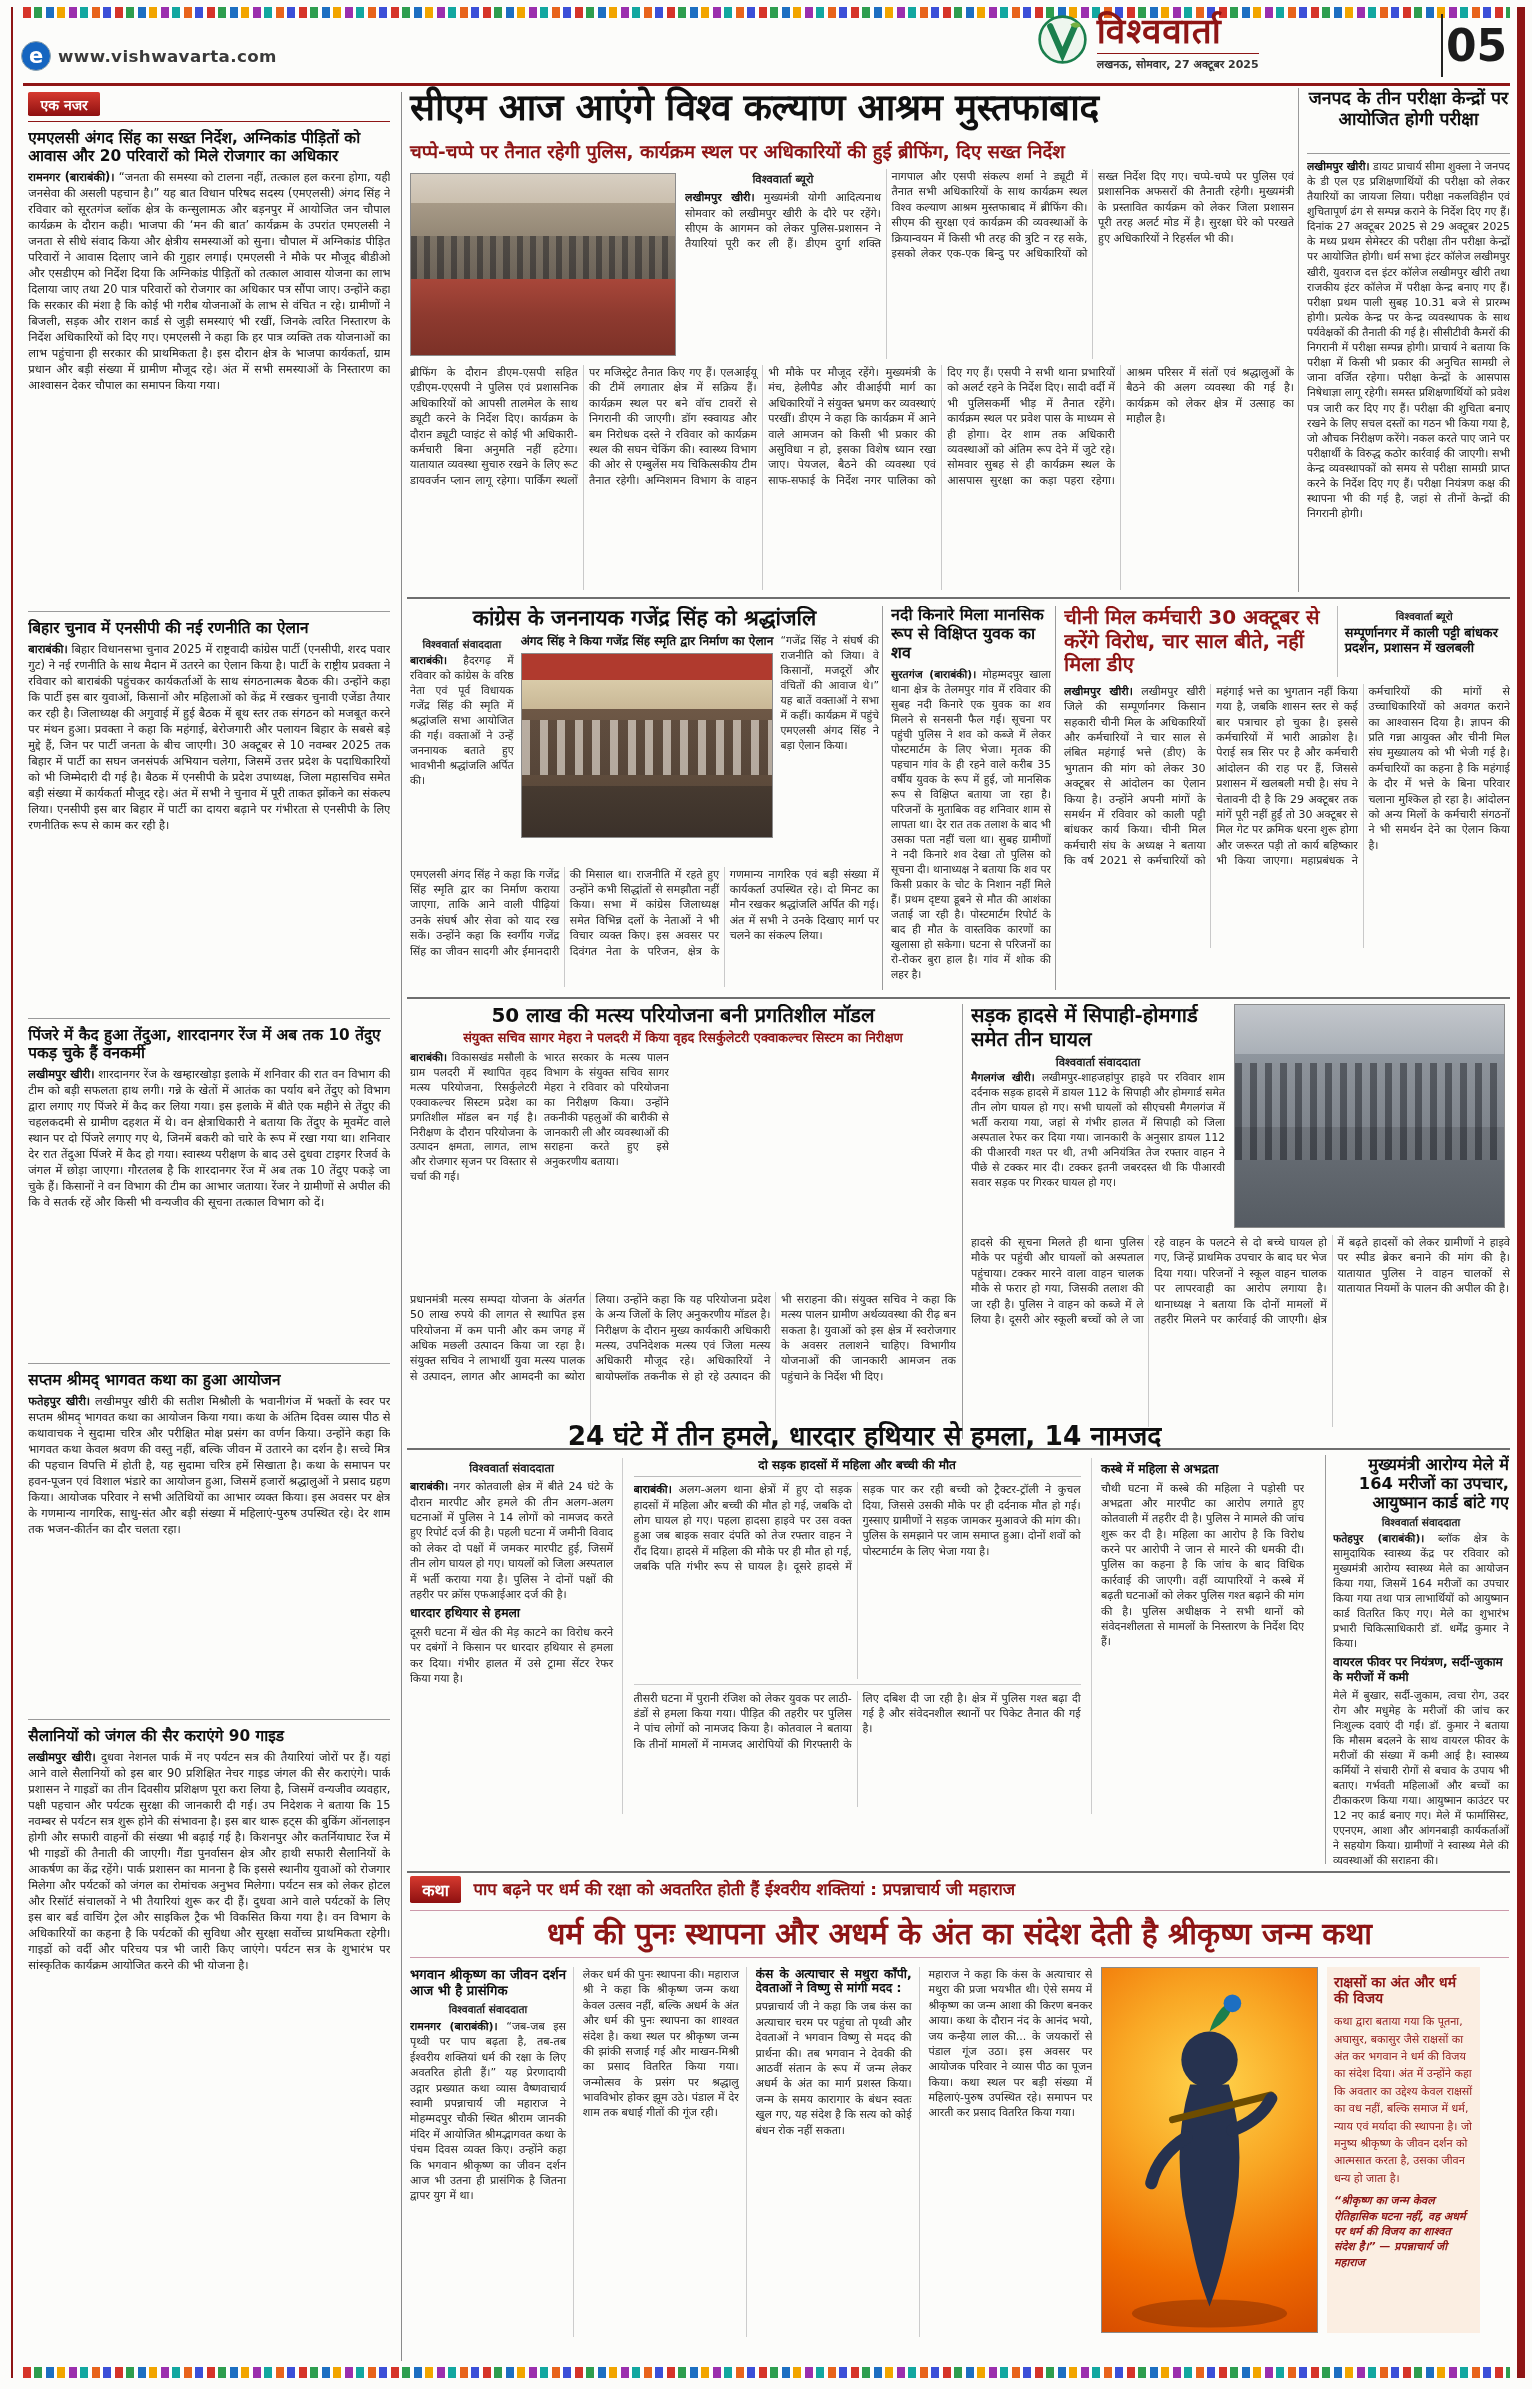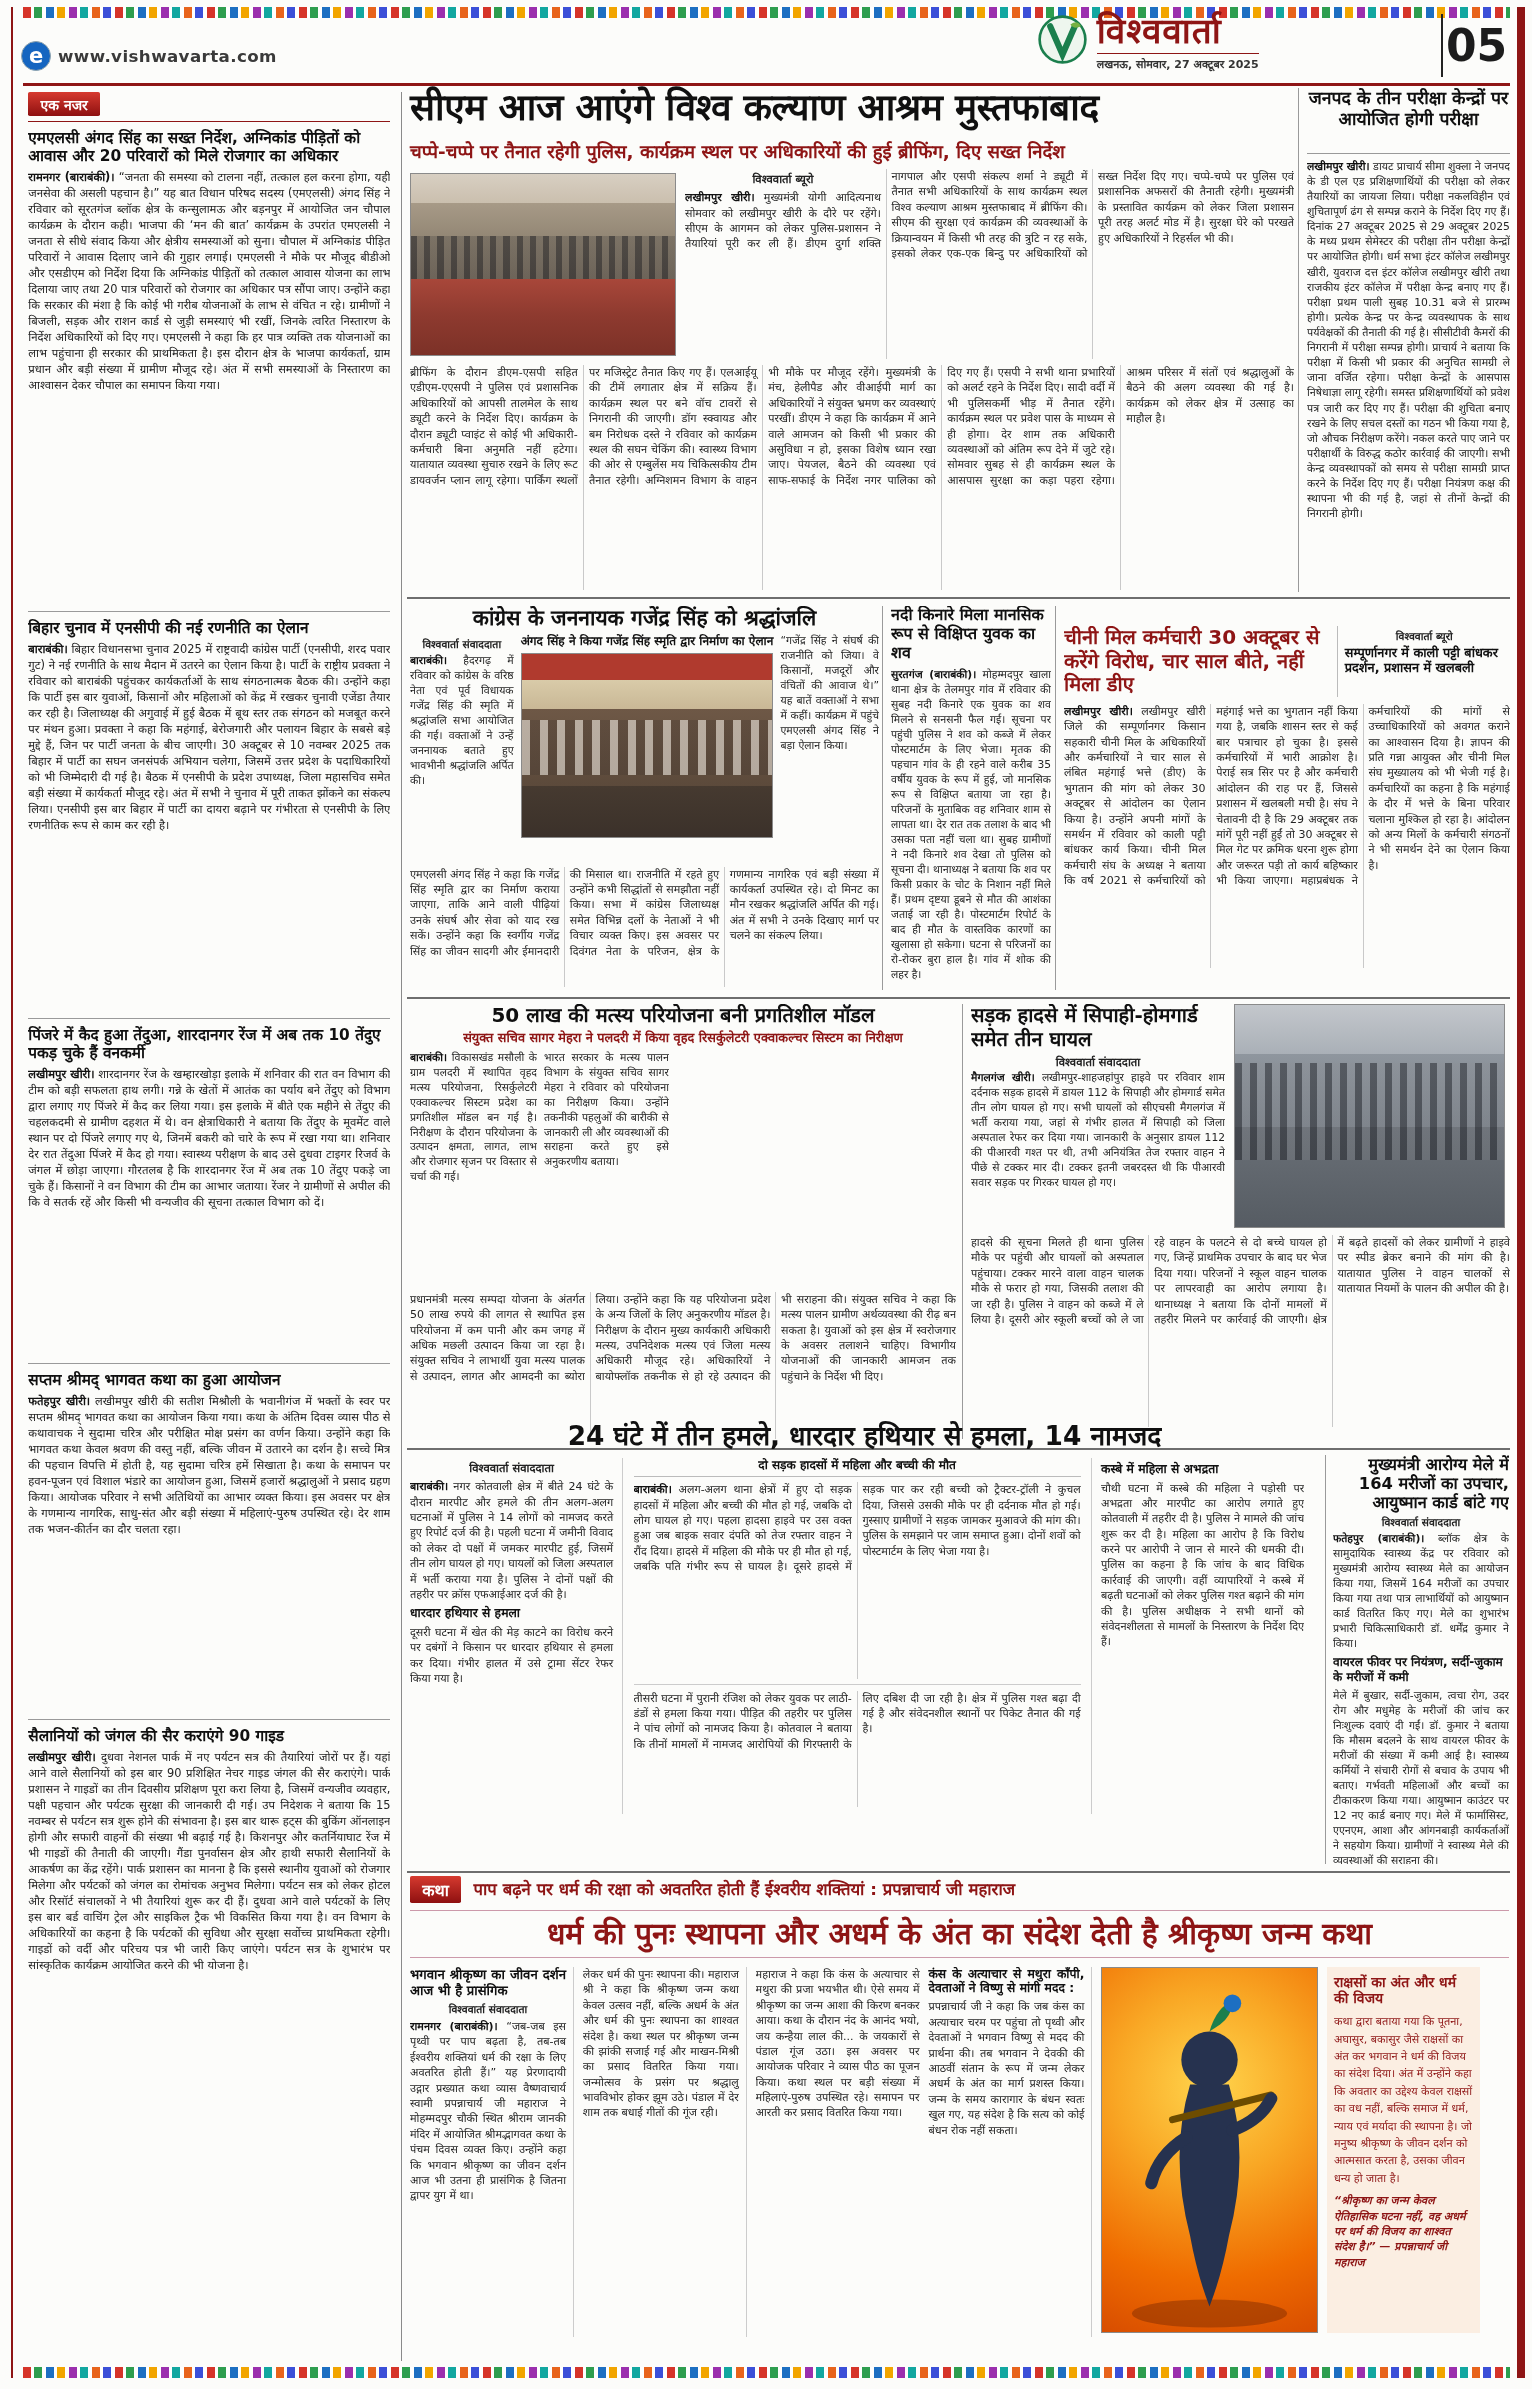--- a/index.html
+++ b/index.html
@@ -163,21 +163,21 @@
     </div>
   </div>
 
   <div class="abs vrule" style="left:882px; top:606px; height:384px;"></div>
   <div class="abs clip" style="left:891px; top:606px; width:160px; height:384px;">
     <div class="hl" style="font-size:16px; margin-bottom:5.3px;">नदी किनारे मिला मानसिक रूप से विक्षिप्त युवक का शव</div>
     <p class="body" style="font-size:10.7px;"><strong class="place">सुरतगंज (बाराबंकी)।</strong> <span>मोहम्मदपुर खाला थाना क्षेत्र के तेलमपुर गांव में रविवार की सुबह नदी किनारे एक युवक का शव मिलने से सनसनी फैल गई। सूचना पर पहुंची पुलिस ने शव को कब्जे में लेकर पोस्टमार्टम के लिए भेजा। मृतक की पहचान गांव के ही रहने वाले करीब 35 वर्षीय युवक के रूप में हुई, जो मानसिक रूप से विक्षिप्त बताया जा रहा है। परिजनों के मुताबिक वह शनिवार शाम से लापता था। देर रात तक तलाश के बाद भी उसका पता नहीं चला था। सुबह ग्रामीणों ने नदी किनारे शव देखा तो पुलिस को सूचना दी। थानाध्यक्ष ने बताया कि शव पर किसी प्रकार के चोट के निशान नहीं मिले हैं। प्रथम दृष्टया डूबने से मौत की आशंका जताई जा रही है। पोस्टमार्टम रिपोर्ट के बाद ही मौत के वास्तविक कारणों का खुलासा हो सकेगा। घटना से परिजनों का रो-रोकर बुरा हाल है। गांव में शोक की लहर है।</span></p>
   </div>
 
   <div class="abs vrule" style="left:1055px; top:606px; height:384px;"></div>
-  <div class="abs clip" style="left:1064px; top:626px; width:446px; height:384px;">
+  <div class="abs clip" style="left:1064px; top:606px; width:446px; height:384px;">
     <div style="display:flex; gap:8.8px;">
       <div class="hl hl-maroon" style="width:264px; font-size:20px;">चीनी मिल कर्मचारी 30 अक्टूबर से करेंगे विरोध, चार साल बीते, नहीं मिला डीए</div>
       <div style="width:167px; border-left:0.9px solid #bbb; padding-left:7px;">
         <div class="byline" style="font-size:10.6px;">विश्ववार्ता ब्यूरो</div>
         <div class="hl" style="font-size:12.8px;">सम्पूर्णानगर में काली पट्टी बांधकर प्रदर्शन, प्रशासन में खलबली</div>
       </div>
     </div>
     <div class="body cols3 clip" style="height:264px; margin-top:7px;">
       <strong class="place">लखीमपुर खीरी।</strong>
       <span>लखीमपुर खीरी जिले की सम्पूर्णानगर किसान सहकारी चीनी मिल के अधिकारियों और कर्मचारियों ने चार साल से लंबित महंगाई भत्ते (डीए) के भुगतान की मांग को लेकर 30 अक्टूबर से आंदोलन का ऐलान किया है। उन्होंने अपनी मांगों के समर्थन में रविवार को काली पट्टी बांधकर कार्य किया। चीनी मिल कर्मचारी संघ के अध्यक्ष ने बताया कि वर्ष 2021 से कर्मचारियों को महंगाई भत्ते का भुगतान नहीं किया गया है, जबकि शासन स्तर से कई बार पत्राचार हो चुका है। इससे कर्मचारियों में भारी आक्रोश है। पेराई सत्र सिर पर है और कर्मचारी आंदोलन की राह पर हैं, जिससे प्रशासन में खलबली मची है। संघ ने चेतावनी दी है कि 29 अक्टूबर तक मांगें पूरी नहीं हुईं तो 30 अक्टूबर से मिल गेट पर क्रमिक धरना शुरू होगा और जरूरत पड़ी तो कार्य बहिष्कार भी किया जाएगा। महाप्रबंधक ने कर्मचारियों की मांगों से उच्चाधिकारियों को अवगत कराने का आश्वासन दिया है। ज्ञापन की प्रति गन्ना आयुक्त और चीनी मिल संघ मुख्यालय को भी भेजी गई है। कर्मचारियों का कहना है कि महंगाई के दौर में भत्ते के बिना परिवार चलाना मुश्किल हो रहा है। आंदोलन को अन्य मिलों के कर्मचारी संगठनों ने भी समर्थन देने का ऐलान किया है।</span>
@@ -267,26 +267,26 @@
     <div style="display:flex; gap:8.8px; height:370px;">
       <div class="body clip" style="width:164px; border-right:0.9px solid #ccc; padding-right:7px;">
         <div class="hl" style="font-size:13.2px; margin-bottom:3.5px;">भगवान श्रीकृष्ण का जीवन दर्शन आज भी है प्रासंगिक</div>
         <div class="byline" style="font-size:10.6px;">विश्ववार्ता संवाददाता</div>
         <strong class="place">रामनगर (बाराबंकी)।</strong>
         <span>“जब-जब इस पृथ्वी पर पाप बढ़ता है, तब-तब ईश्वरीय शक्तियां धर्म की रक्षा के लिए अवतरित होती हैं।” यह प्रेरणादायी उद्गार प्रख्यात कथा व्यास वैष्णवाचार्य स्वामी प्रपन्नाचार्य जी महाराज ने मोहम्मदपुर चौकी स्थित श्रीराम जानकी मंदिर में आयोजित श्रीमद्भागवत कथा के पंचम दिवस व्यक्त किए। उन्होंने कहा कि भगवान श्रीकृष्ण का जीवन दर्शन आज भी उतना ही प्रासंगिक है जितना द्वापर युग में था।</span>
       </div>
       <div class="body clip" style="width:164px; border-right:0.9px solid #ccc; padding-right:7px;">
         <span>लेकर धर्म की पुनः स्थापना की। महाराज श्री ने कहा कि श्रीकृष्ण जन्म कथा केवल उत्सव नहीं, बल्कि अधर्म के अंत और धर्म की पुनः स्थापना का शाश्वत संदेश है। कथा स्थल पर श्रीकृष्ण जन्म की झांकी सजाई गई और माखन-मिश्री का प्रसाद वितरित किया गया। जन्मोत्सव के प्रसंग पर श्रद्धालु भावविभोर होकर झूम उठे। पंडाल में देर शाम तक बधाई गीतों की गूंज रही।</span>
       </div>
-      <div class="body clip" style="width:164px;">
-        <span>महाराज ने कहा कि कंस के अत्याचार से मथुरा की प्रजा भयभीत थी। ऐसे समय में श्रीकृष्ण का जन्म आशा की किरण बनकर आया। कथा के दौरान नंद के आनंद भयो, जय कन्हैया लाल की... के जयकारों से पंडाल गूंज उठा। इस अवसर पर आयोजक परिवार ने व्यास पीठ का पूजन किया। कथा स्थल पर बड़ी संख्या में महिलाएं-पुरुष उपस्थित रहे। समापन पर आरती कर प्रसाद वितरित किया गया।</span>
-      </div>
       <div class="body clip" style="width:164px; border-right:0.9px solid #ccc; padding-right:7px;">
         <div class="hl" style="font-size:12.3px; margin-bottom:3.5px;">कंस के अत्याचार से मथुरा काँपी, देवताओं ने विष्णु से मांगी मदद :</div>
         <span>प्रपन्नाचार्य जी ने कहा कि जब कंस का अत्याचार चरम पर पहुंचा तो पृथ्वी और देवताओं ने भगवान विष्णु से मदद की प्रार्थना की। तब भगवान ने देवकी की आठवीं संतान के रूप में जन्म लेकर अधर्म के अंत का मार्ग प्रशस्त किया। जन्म के समय कारागार के बंधन स्वतः खुल गए, यह संदेश है कि सत्य को कोई बंधन रोक नहीं सकता।</span>
+      </div>
+      <div class="body clip" style="width:164px;">
+        <span>महाराज ने कहा कि कंस के अत्याचार से मथुरा की प्रजा भयभीत थी। ऐसे समय में श्रीकृष्ण का जन्म आशा की किरण बनकर आया। कथा के दौरान नंद के आनंद भयो, जय कन्हैया लाल की... के जयकारों से पंडाल गूंज उठा। इस अवसर पर आयोजक परिवार ने व्यास पीठ का पूजन किया। कथा स्थल पर बड़ी संख्या में महिलाएं-पुरुष उपस्थित रहे। समापन पर आरती कर प्रसाद वितरित किया गया।</span>
       </div>
       <div class="photo ph-krishna" style="width:217px; height:366px; flex:none;">
         <svg width="215" height="365" viewBox="0 0 122 207">
           <ellipse cx="61" cy="196" rx="44" ry="8" fill="rgba(120,40,0,.45)"></ellipse>
           <circle cx="61" cy="52" r="16" fill="#26324f"></circle>
           <path d="M61 36 q4 -14 14 -18 q-2 10 -8 14z" fill="#1b7f4d"></path>
           <circle cx="74" cy="20" r="5" fill="#1d6fc2"></circle>
           <path d="M50 66 q-12 40 0 86 q4 22 11 40 q7 -18 11 -40 q12 -46 0 -86z" fill="#26324f"></path>
           <path d="M40 86 L96 72" stroke="#6d4c00" stroke-width="4" stroke-linecap="round"></path>
           <path d="M48 96 q-16 10 -20 26" stroke="#26324f" stroke-width="7" fill="none" stroke-linecap="round"></path>

